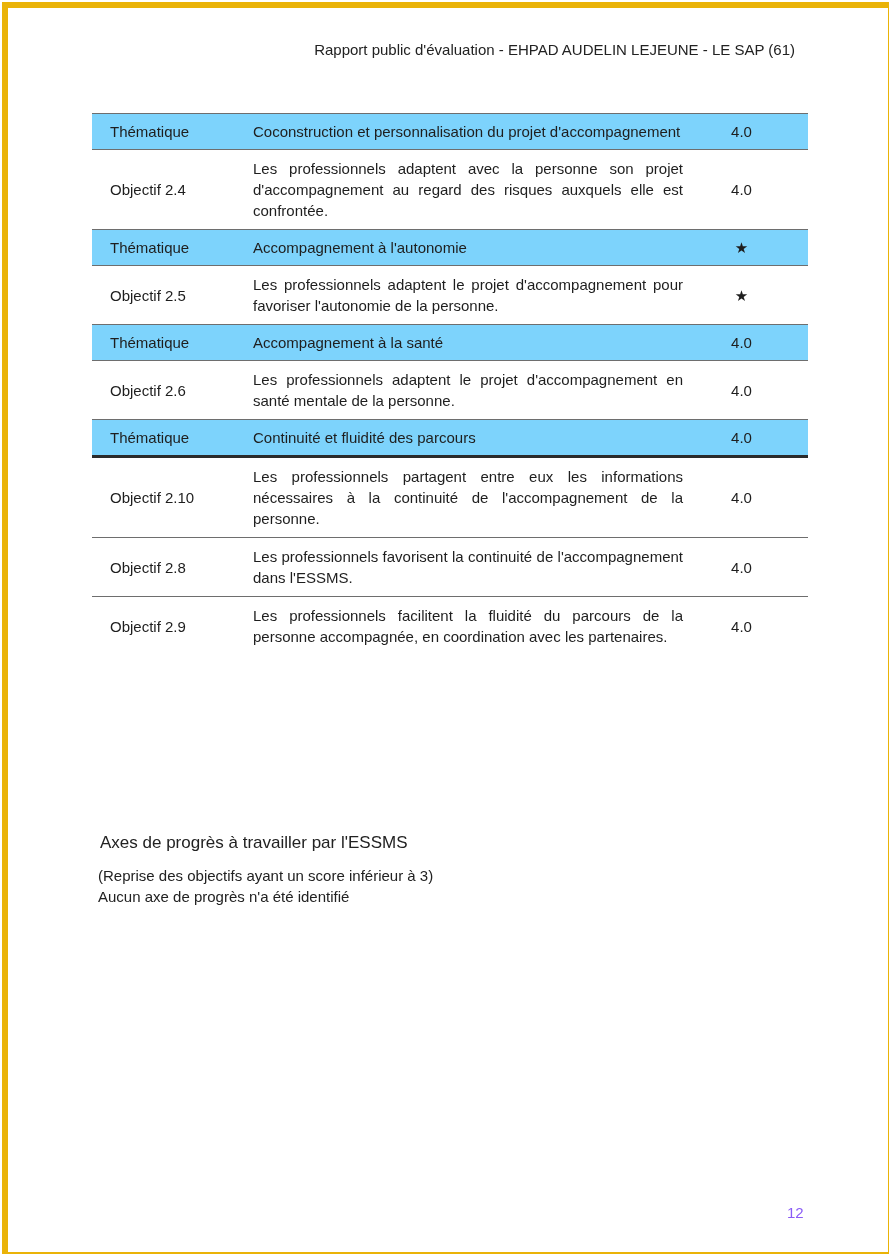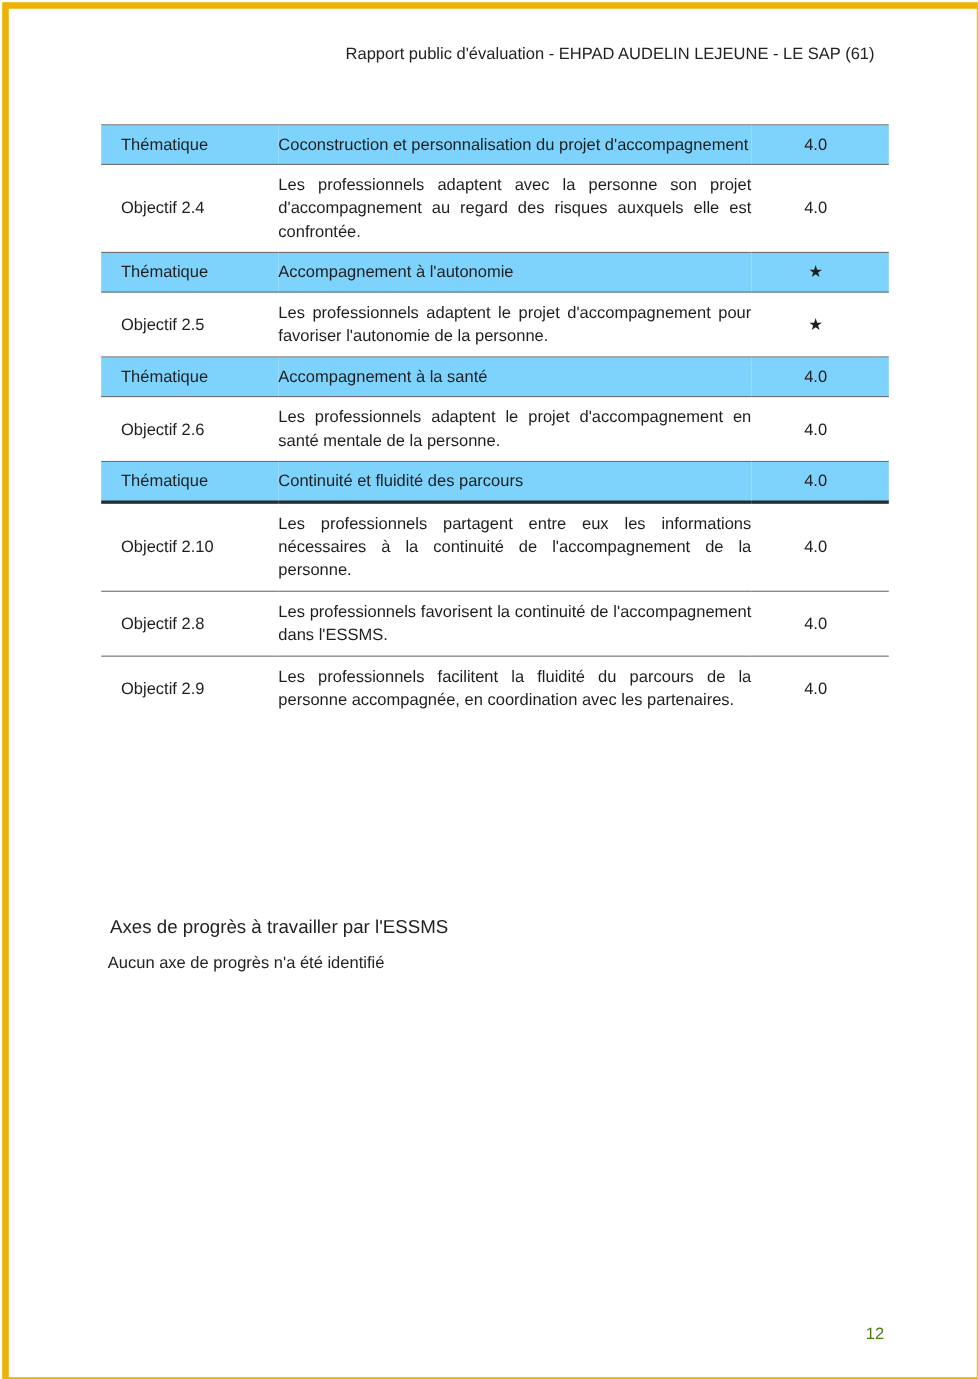--- a/index.html
+++ b/index.html
@@ -20,21 +20,21 @@
   table.eval td { padding: 8px 0; vertical-align: middle; }
   table.eval tr { border-top: 1.5px solid #6e6e6e; }
   table.eval tr.theme { background: #7dd3fc; }
   table.eval tr.heavy { border-bottom: 3px solid #2b2b2b; }
   td.label { width: 143px; padding-left: 18px !important; }
   td.desc { width: 430px; text-align: justify; }
   td.score { text-align: center; padding-right: 8px !important; }
   tr.theme td { padding-top: 7px; padding-bottom: 7px; }
   .section-title { position: absolute; left: 92px; top: 825px; font-size: 17px; color: #222; }
   .section-sub { position: absolute; left: 90px; top: 857px; font-size: 15px; line-height: 21px; color: #222; }
-  .page-number { position: absolute; left: 779px; top: 1196px; font-size: 15px; color: #4d7c0f; }
+  .page-number { position: absolute; left: 779px; top: 1196px; font-size: 15px; color: #8b5cf6; }
 </style>
 </head>
 <body>
 
 <div class="page">
   <div class="header">Rapport public d'évaluation - EHPAD AUDELIN LEJEUNE - LE SAP (61)</div>
 
   <table class="eval">
     <tbody>
       <tr class="theme">
@@ -85,17 +85,18 @@
       <tr>
         <td class="label">Objectif 2.9</td>
         <td class="desc">Les professionnels facilitent la fluidité du parcours de la personne accompagnée, en coordination avec les partenaires.</td>
         <td class="score">4.0</td>
       </tr>
     </tbody>
   </table>
 
   <div class="section-title">Axes de progrès à travailler par l'ESSMS</div>
   <div class="section-sub">
+    <div>(Reprise des objectifs ayant un score inférieur à 3)</div>
     <div>Aucun axe de progrès n'a été identifié</div>
   </div>
 
   <div class="page-number">12</div>
 </div>
 
 </body></html>

